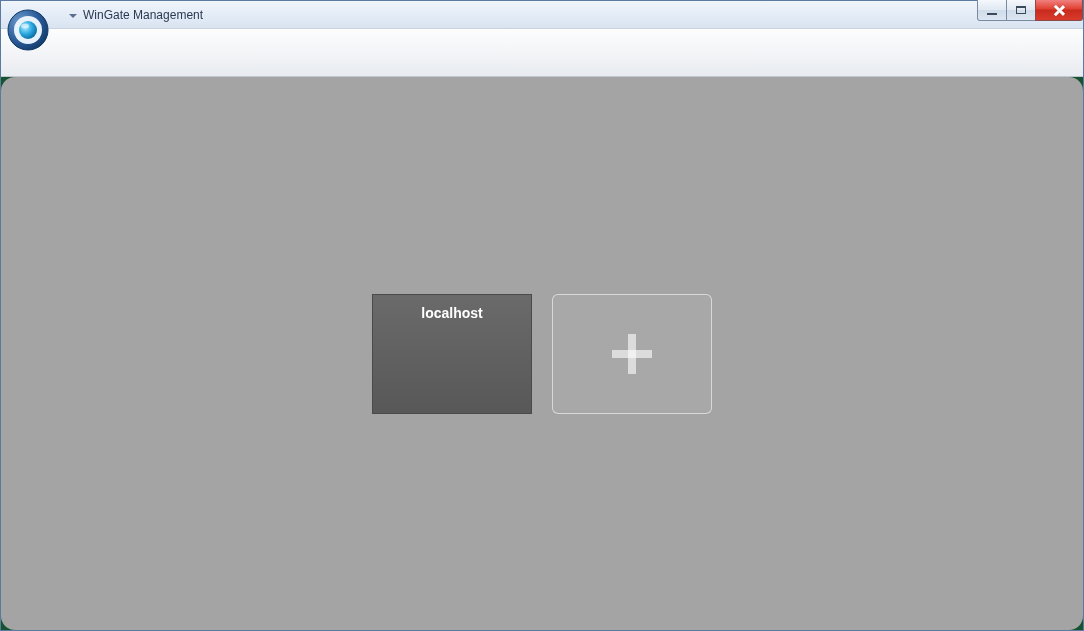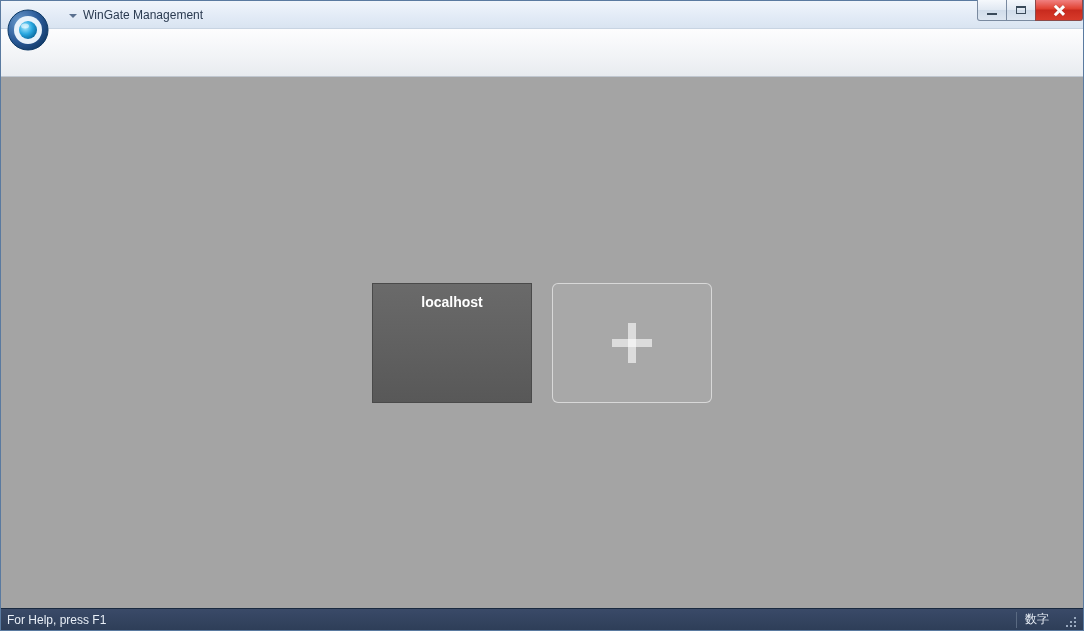--- a/index.html
+++ b/index.html
@@ -120,20 +120,21 @@
       top: -20px;
       z-index: 10;
     }
     .main-area {
       flex: 1;
       background: #a4a4a4;
       display: flex;
       align-items: center;
       justify-content: center;
       gap: 20px;
+      border-radius: 14px;
     }
     .connection-tile {
       width: 160px;
       height: 120px;
       background: linear-gradient(to bottom, #6a6a6a 0%, #585858 100%);
       border: 1px solid #4a4a4a;
       text-align: center;
       padding: 8px 10px;
       color: #e8e8e8;
       cursor: pointer;
@@ -260,26 +261,14 @@
 
   <div class="main-area">
     <div class="connection-tile">
       <div class="tile-title">localhost</div>
     </div>
     <div class="add-tile">
       <div class="plus-icon"></div>
     </div>
   </div>
 
-  <div class="statusbar">
-    <div class="status-left">For Help, press F1</div>
-    <div class="status-section">数字</div>
-    <div class="resize-grip">
-      <span style="right:1px;bottom:1px"></span>
-      <span style="right:5px;bottom:1px"></span>
-      <span style="right:9px;bottom:1px"></span>
-      <span style="right:1px;bottom:5px"></span>
-      <span style="right:5px;bottom:5px"></span>
-      <span style="right:1px;bottom:9px"></span>
-    </div>
-  </div>
 
 </div>
 
 </body></html>

